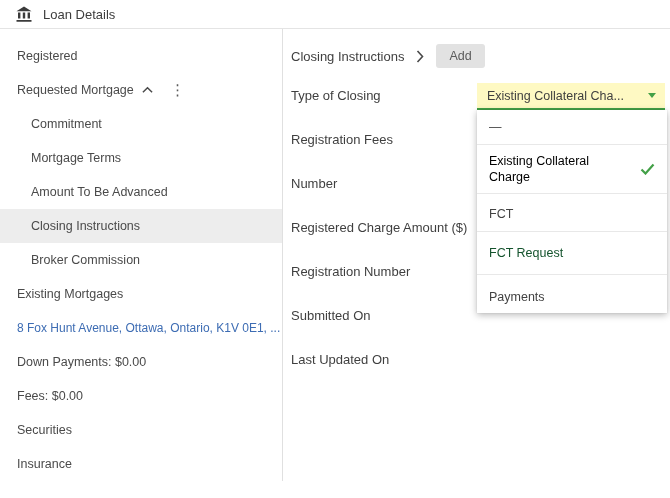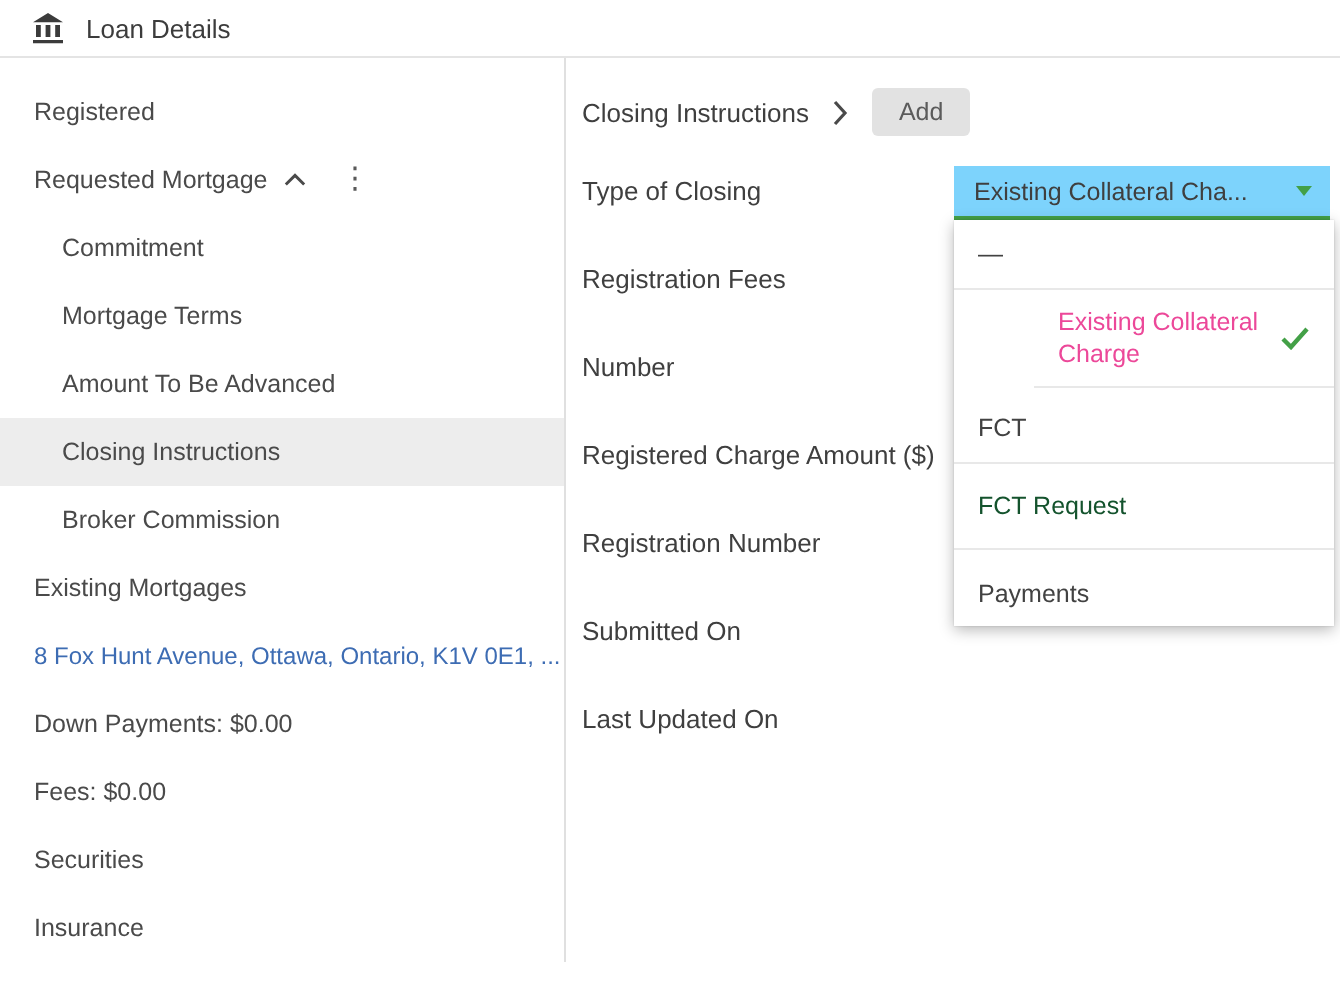--- a/index.html
+++ b/index.html
@@ -28,29 +28,29 @@
   .crumb { font-size:13px; color:#3f3f3f; }
   .crumb-chevron { display:flex; align-items:center; }
   .add-btn { background:#e2e2e2; border:none; border-radius:3px; color:#5b5b5b; font-family:inherit; font-size:12.5px; padding:5px 13px; cursor:pointer; }
 
   .form { margin-top:5px; }
   .form-row { height:44px; display:flex; align-items:flex-start; }
   .form-row .label { margin-top:12px; font-size:13px; color:#3f3f3f; }
 
   
   .dropdown { position:absolute; left:194px; top:54px; width:188px; }
-  .select { height:27px; background:#7dd3fc; border-bottom:2px solid #43a047; display:flex; align-items:center; padding:0 9px 0 10px; cursor:pointer; }
+  .select { height:27px; background:#fef9c3; border-bottom:2px solid #43a047; display:flex; align-items:center; padding:0 9px 0 10px; cursor:pointer; }
   .select .value { flex:1; font-size:12.5px; color:#3f3f3f; white-space:nowrap; overflow:hidden; }
   .select .arrow { width:0; height:0; border-left:4px solid transparent; border-right:4px solid transparent; border-top:5px solid #43a047; margin-left:6px; }
 
   .menu { background:#fff; box-shadow:0 2px 7px rgba(0,0,0,0.28), 0 0 1px rgba(0,0,0,0.15); width:190px; }
   .opt { padding:9px 12px; font-size:12.5px; color:#424242; line-height:16px; cursor:pointer; display:flex; align-items:center; }
   .opt.hairline { border-bottom:1px solid #e8e8e8; }
   .opt .opt-label { flex:1; }
-  .opt.selected { color:#ec4899;margin-left:40px; }
+  .opt.selected { color:#000000; }
   .opt.disabled { color:#14532d; cursor:default; }
   .opt.tall { padding-top:8px; padding-bottom:8px; }
   .check { flex:0 0 auto; margin-left:8px; }
 </style>
 </head>
 <body>
 
 <header class="app-header">
   <span style="display:flex;">
     <svg width="18" height="18" viewBox="0 0 24 24" fill="#3b3b3b" aria-hidden="true">

